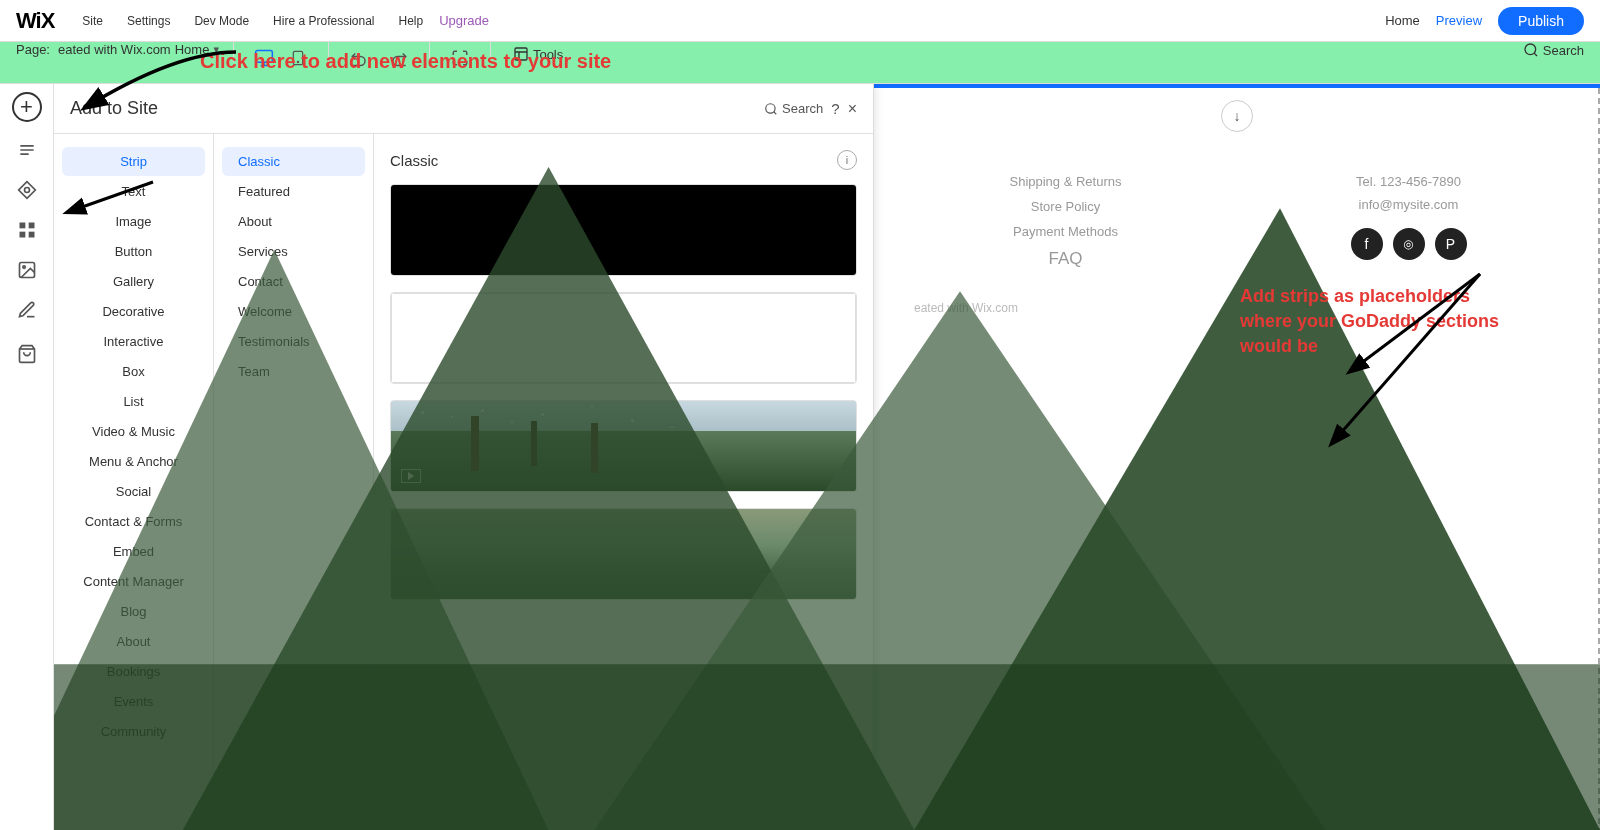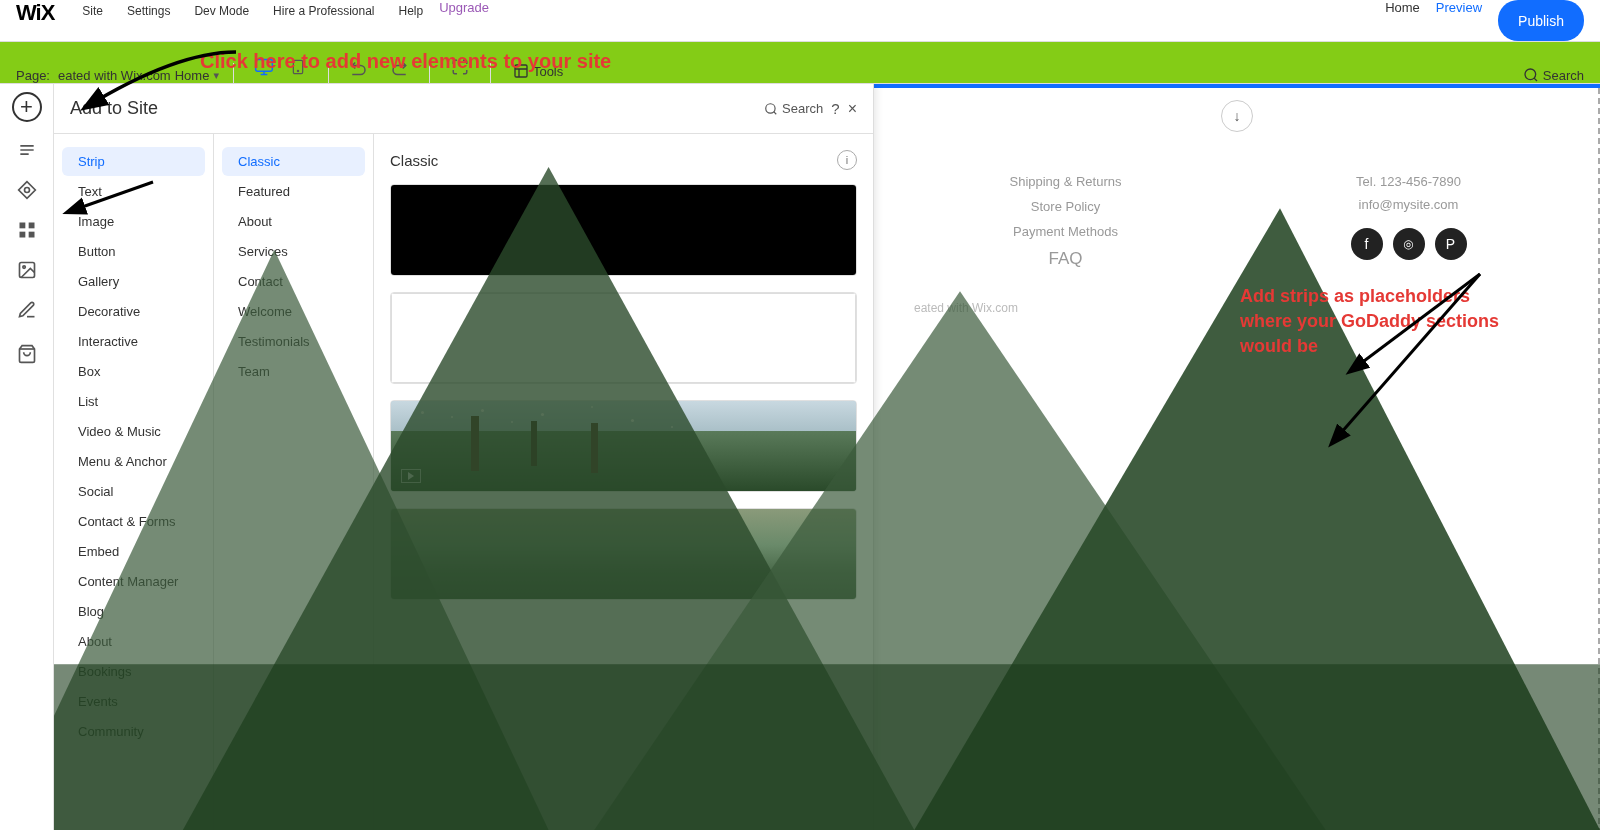--- a/index.html
+++ b/index.html
@@ -1,38 +1,38 @@
 <!DOCTYPE html>
 <html><head>
   <meta charset="utf-8">
   <style>
     * { box-sizing: border-box; margin: 0; padding: 0; }
     body { font-family: Helvetica Neue, Arial, sans-serif; font-size: 13px; background: #f0f0f0; overflow: hidden; }
 
     
     .top-nav {
-      display: flex; height: 42px;
+      display: flex; align-items: center; height: 42px;
       background: #fff; border-bottom: 1px solid #ddd;
       padding: 0 16px; gap: 8px; position: relative; z-index: 100;
     }
     .wix-logo { font-weight: 900; font-size: 22px; color: #000; margin-right: 12px; letter-spacing: -1px; }
     .nav-item { font-size: 12px; color: #333; cursor: pointer; padding: 4px 8px; }
     .nav-upgrade { color: #9b59b6; font-size: 13px; cursor: pointer; }
     .nav-spacer { flex: 1; }
     .nav-save { font-size: 13px; color: #333; cursor: pointer; margin-right: 8px; }
     .nav-preview { font-size: 13px; color: #116dff; cursor: pointer; margin-right: 8px; }
     .nav-publish-btn {
       background: #116dff; color: #fff; border: none; border-radius: 20px;
       padding: 6px 20px; font-size: 14px; cursor: pointer; font-weight: 500;
     }
 
     
     .secondary-toolbar {
-      display: flex; align-items: flex-end; height: 42px;
-      background: #84cc16; border-bottom: 1px solid #ddd;
+      display: flex; align-items: flex-start; height: 42px;
+      background: #86efac; border-bottom: 1px solid #ddd;
       padding: 0 16px; gap: 8px; position: relative; z-index: 100;
     }
     .page-label { font-size: 13px; color: #333; }
     .page-selector {
       display: flex; align-items: center; gap: 4px;
       font-size: 13px; cursor: pointer; color: #333;
     }
     .toolbar-sep { width: 1px; height: 20px; background: #ddd; margin: 0 6px; }
     .toolbar-icon-btn {
       width: 32px; height: 32px; display: flex; align-items: center; justify-content: center;
@@ -87,20 +87,21 @@
     .add-panel-help { color: #555; cursor: pointer; margin: 0 8px; font-size: 15px; }
     .add-panel-close { color: #555; cursor: pointer; font-size: 16px; }
 
     
     .panel-columns { display: flex; flex: 1; overflow: hidden; }
 
     
     .category-list {
       width: 160px; padding: 12px 0; overflow-y: auto;
       border-right: 1px solid #e0e0e0;
+      text-align: center;
     }
     .cat-item {
       padding: 7px 16px; font-size: 13px; color: #333; cursor: pointer;
       border-radius: 6px; margin: 1px 8px;
     }
     .cat-item.active { background: #e8f0ff; color: #116dff; font-weight: 500; }
 
     
     .subcategory-list {
       width: 160px; padding: 12px 0; overflow-y: auto;

